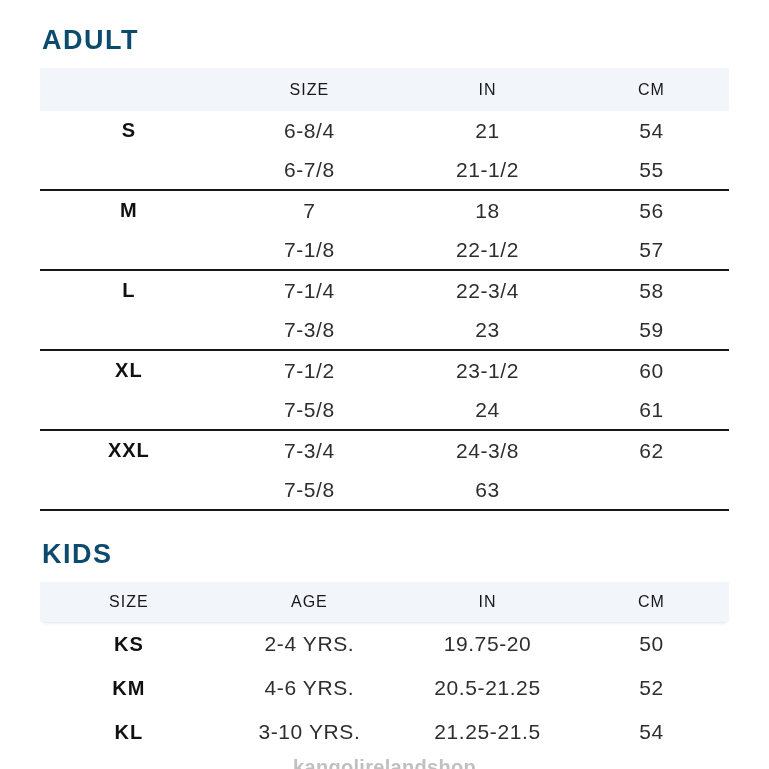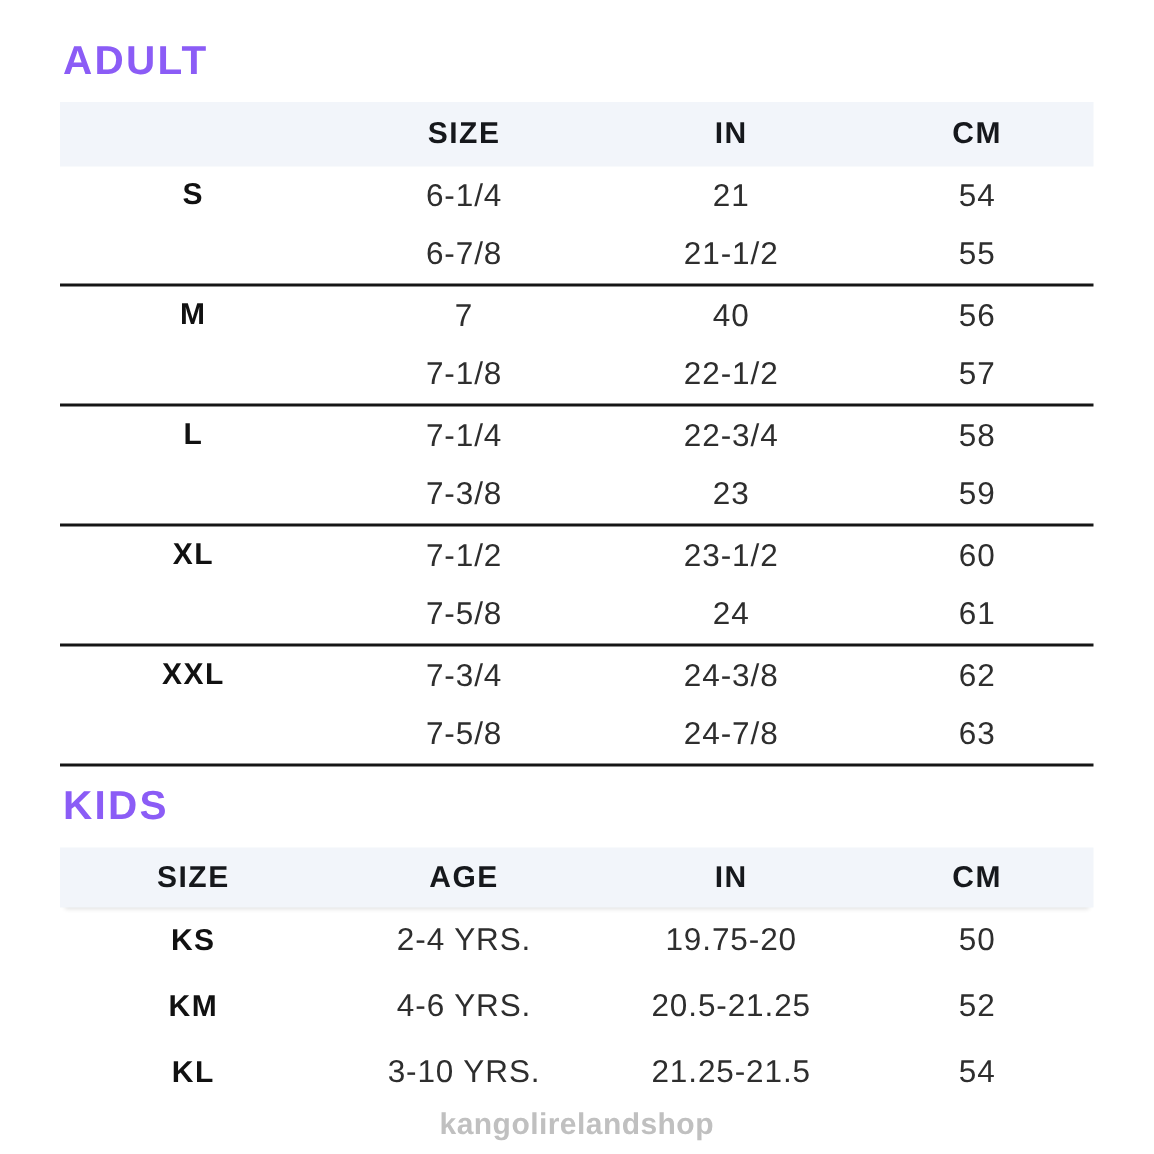--- a/index.html
+++ b/index.html
@@ -11,35 +11,35 @@
     font-family: "Liberation Sans", sans-serif;
     color: var(--text, #1e1e1e);
   }
   .page { padding: 24px 40px 0 40px; width: 769px; }
 
   .section-title {
     font-size: 27px;
     line-height: 32px;
     font-weight: 800;
     letter-spacing: 1.5px;
-    color: #8b5cf6;
+    color: #0c4a6e;
     margin: 0 0 12px 2px;
   }
-  .section-title.kids { margin-top: 10px; }
+  .section-title.kids { margin-top: 27px; }
 
   .grid-row {
     display: grid;
     grid-template-columns: 25.8% 26.6% 25.1% 22.5%;
     align-items: center;
     text-align: center;
   }
   .thead {
     background: var(--header-row-bg, #F2F5FA);
-    font-weight: 700;
-    font-size: 20px;
+    font-weight: 400;
+    font-size: 16px;
     letter-spacing: 1px;
     color: #16181c;
   }
   .adult-thead { height: 43px; }
   .kids-thead  {
     height: 40px;
     box-shadow: 0 4px 3px -3px rgba(0,0,0,0.12);
   }
 
   .adult .data-row { height: 39px; font-size: 21px; }
@@ -81,37 +81,37 @@
     <div class="grid-row thead adult-thead">
       <div class="cell"></div>
       <div class="cell">SIZE</div>
       <div class="cell">IN</div>
       <div class="cell">CM</div>
     </div>
 
     <div class="group">
       <div class="grid-row data-row">
         <div class="cell label">S</div>
-        <div class="cell data">6-1/4</div>
+        <div class="cell data">6-8/4</div>
         <div class="cell data">21</div>
         <div class="cell data">54</div>
       </div>
       <div class="grid-row data-row">
         <div class="cell label"></div>
         <div class="cell data">6-7/8</div>
         <div class="cell data">21-1/2</div>
         <div class="cell data">55</div>
       </div>
     </div>
 
     <div class="group">
       <div class="grid-row data-row">
         <div class="cell label">M</div>
         <div class="cell data">7</div>
-        <div class="cell data">40</div>
+        <div class="cell data">18</div>
         <div class="cell data">56</div>
       </div>
       <div class="grid-row data-row">
         <div class="cell label"></div>
         <div class="cell data">7-1/8</div>
         <div class="cell data">22-1/2</div>
         <div class="cell data">57</div>
       </div>
     </div>
 
@@ -148,21 +148,20 @@
     <div class="group">
       <div class="grid-row data-row">
         <div class="cell label">XXL</div>
         <div class="cell data">7-3/4</div>
         <div class="cell data">24-3/8</div>
         <div class="cell data">62</div>
       </div>
       <div class="grid-row data-row">
         <div class="cell label"></div>
         <div class="cell data">7-5/8</div>
-        <div class="cell data">24-7/8</div>
         <div class="cell data">63</div>
       </div>
     </div>
   </div>
 
   <h2 class="section-title kids">KIDS</h2>
 
   <div class="kids">
     <div class="grid-row thead kids-thead">
       <div class="cell">SIZE</div>

